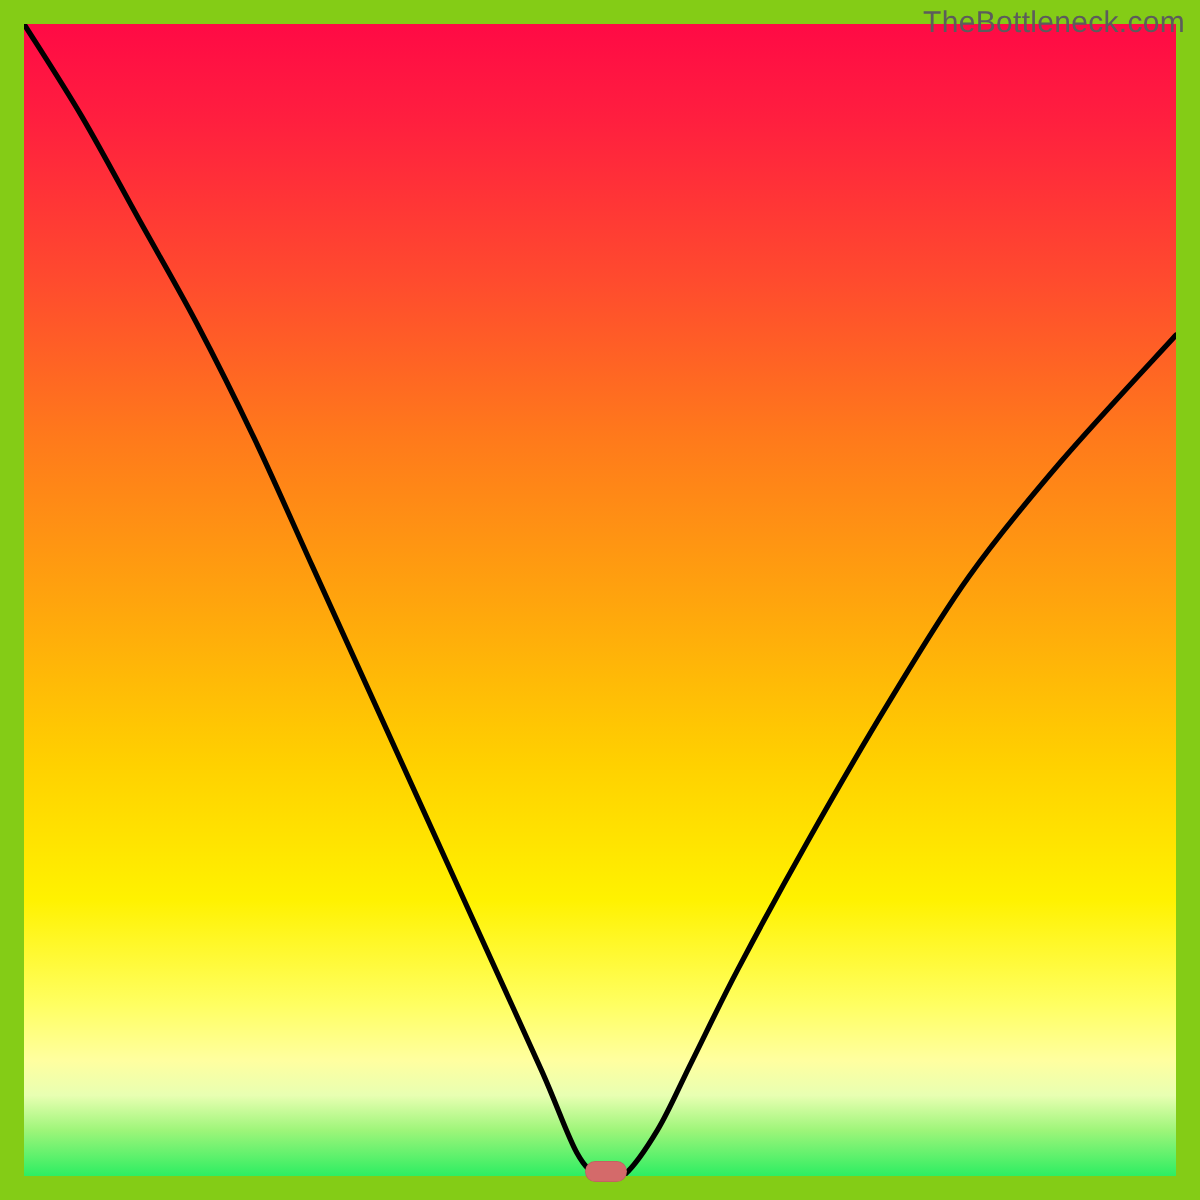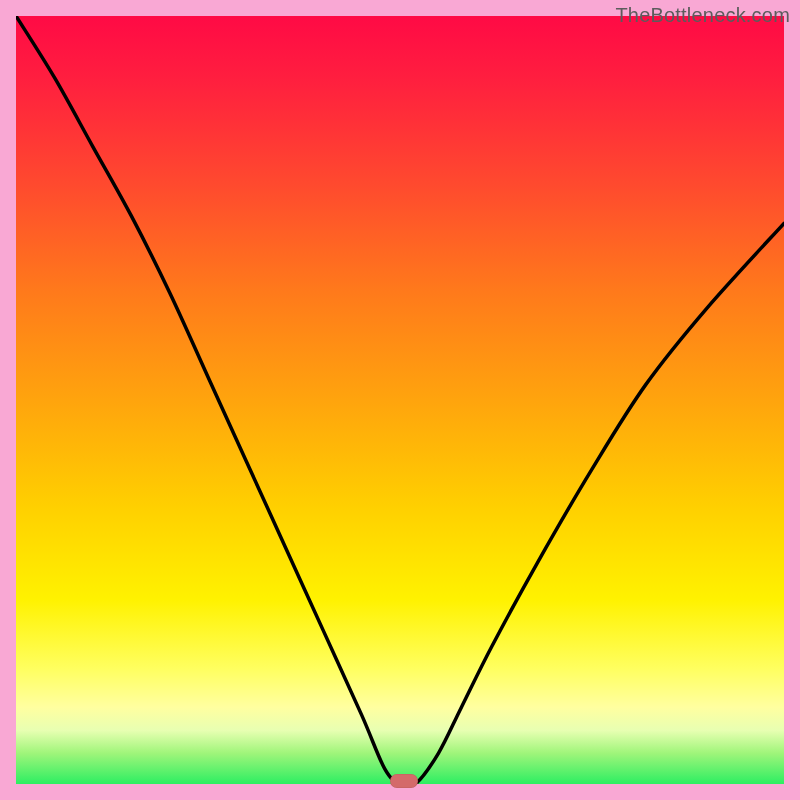--- a/index.html
+++ b/index.html
@@ -8,21 +8,21 @@
     width: 800px;
     height: 800px;
     background: #000;
     overflow: hidden;
     font-family: Arial, Helvetica, sans-serif;
   }
   .stage {
     position: relative;
     width: 800px;
     height: 800px;
-    background: #f9a8d4;
+    background: #84cc16;
   }
   .plot-area {
     position: absolute;
     left: 16px;
     top: 16px;
     width: 768px;
     height: 768px;
     
     background: linear-gradient(
       to bottom,

